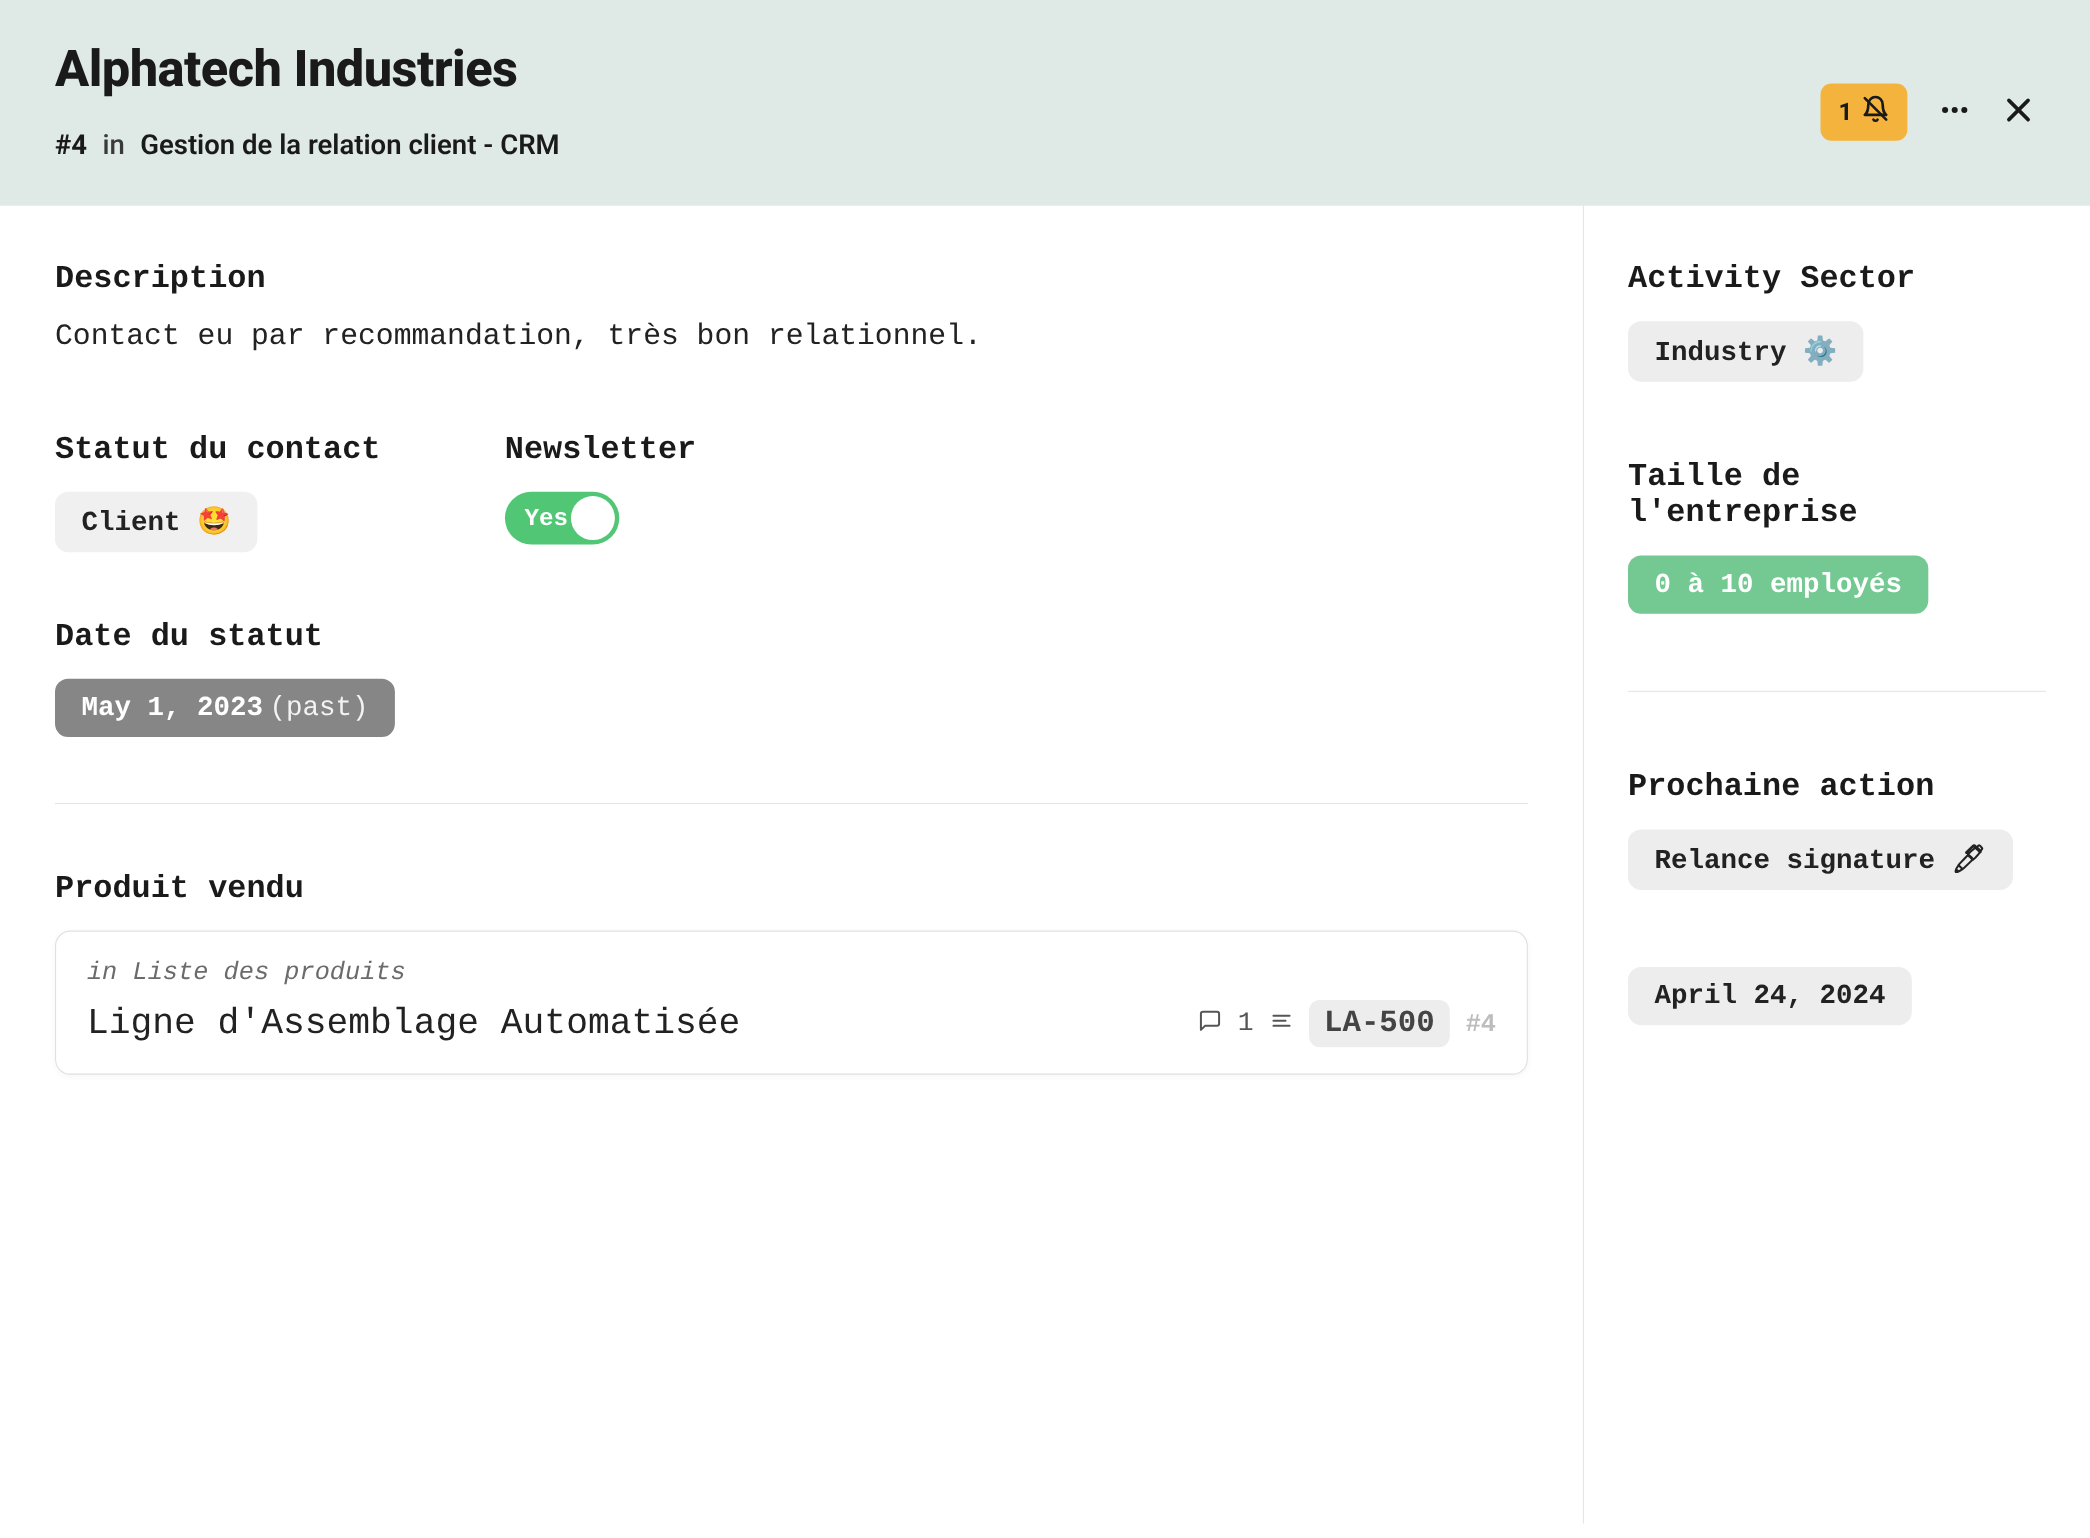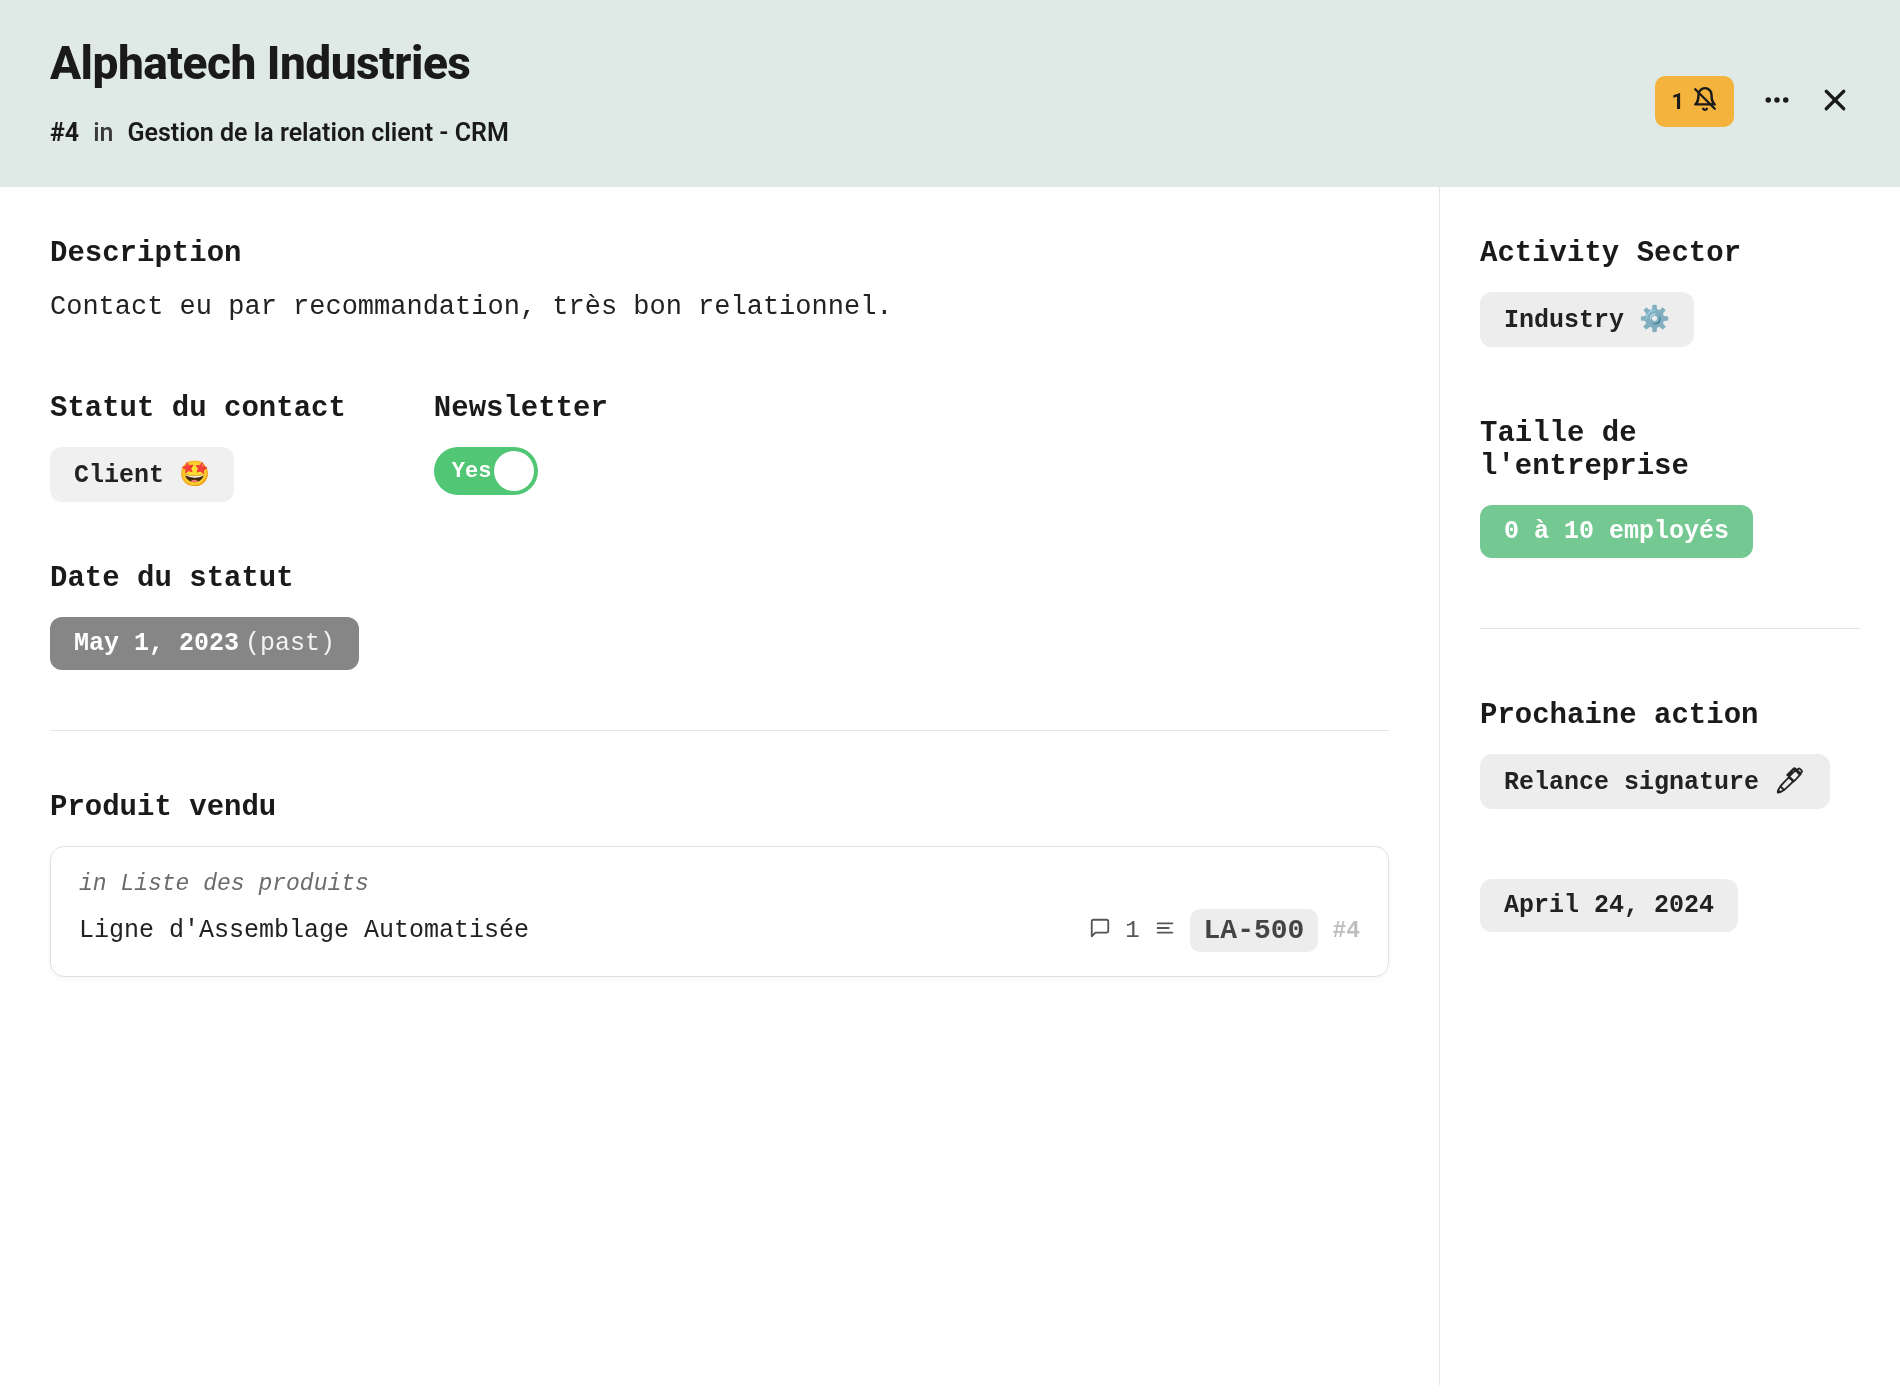--- a/index.html
+++ b/index.html
@@ -90,21 +90,21 @@
     .side-col .field-group { margin-bottom: 70px; }
 
     .description-text {
       font-size: 27px;
       color: #222;
       font-weight: 500;
     }
 
     .inline-fields {
       display: flex;
-      gap: 88px;
+      gap: 113px;
       margin-top: 70px;
     }
     .inline-fields .field-group { flex: none; }
 
     
     .pill {
       display: inline-flex;
       align-items: center;
       padding: 12px 24px;
       border-radius: 12px;
@@ -161,21 +161,21 @@
       font-style: italic;
       color: #6b6b6b;
       font-size: 23px;
       margin-bottom: 12px;
     }
     .product-row {
       display: flex;
       align-items: center;
       justify-content: space-between;
     }
-    .product-name { font-size: 25px; font-weight: 500; color: #222; }
+    .product-name { font-size: 33px; font-weight: 500; color: #222; }
     .product-meta { display: flex; align-items: center; gap: 14px; }
     .product-meta svg { width: 22px; height: 22px; }
     .meta-count { font-size: 24px; color: #555; font-weight: 500; }
     .sku-pill {
       background: #ededed;
       color: #444;
       padding: 6px 14px;
       border-radius: 10px;
       font-size: 28px;
       font-weight: 600;

